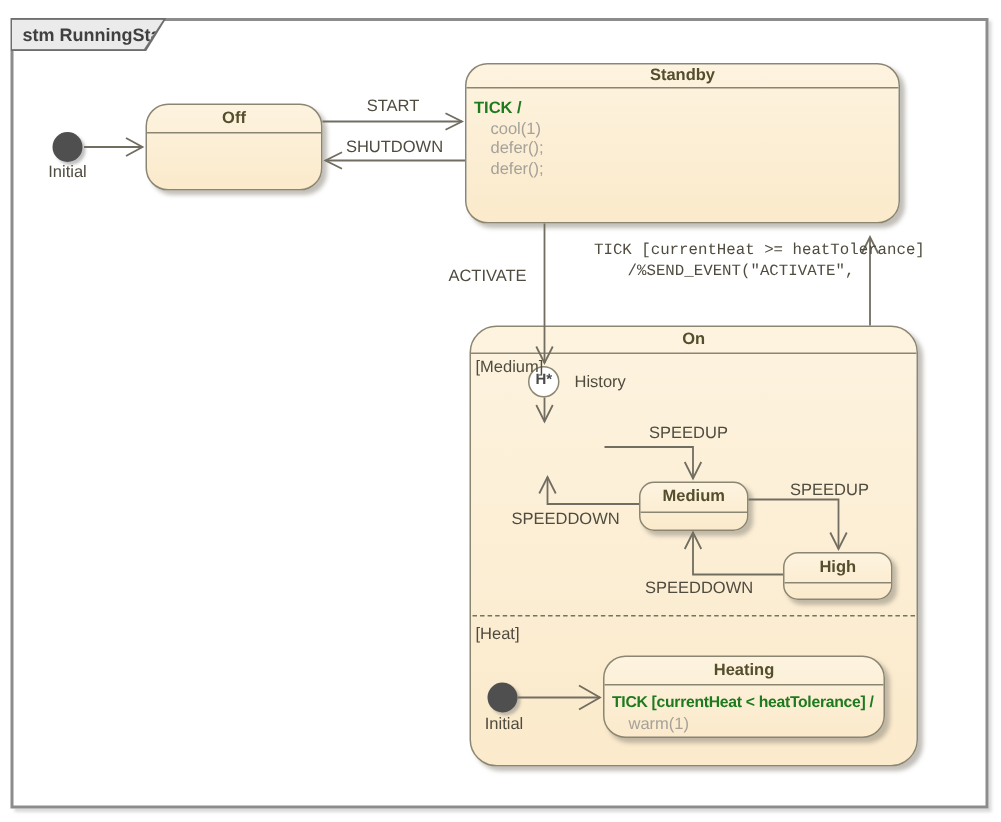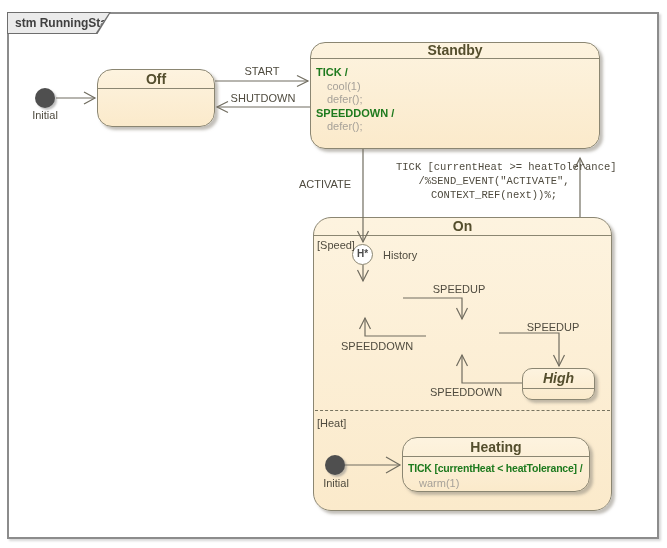--- a/index.html
+++ b/index.html
@@ -10,34 +10,34 @@
          border:2px solid #8C8C8C;background:#fff;box-shadow:2px 2px 2px rgba(170,170,170,.45);}
   .tab-outer{position:absolute;left:7px;top:12px;width:104px;height:22px;background:#6E6E6E;
              clip-path:polygon(0 0,100% 0,87% 100%,0 100%);z-index:6;}
   .tab-inner{position:absolute;left:1px;top:1px;width:101px;height:20px;background:#EBEBEB;
              clip-path:polygon(0 0,100% 0,87% 100%,0 100%);}
   .tab-text{display:block;padding-left:7px;font-size:12px;font-weight:600;color:#404040;line-height:20px;white-space:nowrap;}
   
   .state{position:absolute;background:linear-gradient(180deg,#FDF3DF 0%,#FBEACB 100%);
          border:1.5px solid #8B8672;border-radius:15px;
          box-shadow:3px 3px 3px rgba(143,139,128,.55);box-sizing:border-box;z-index:2;}
-  .state-title{font-size:14px;font-weight:bold;color:#544E2D;text-align:center;
+  .state-title{font-size:11px;font-weight:bold;color:#544E2D;text-align:center;
                border-bottom:1px solid #8B8672;height:16px;line-height:16px;}
   .st-off{left:97px;top:69px;width:118px;height:58px;}
   .st-off .state-title{height:18px;line-height:18px;}
   .st-standby{left:310px;top:42px;width:290px;height:107px;}
   .st-standby .state-title{height:15px;line-height:15px;}
   .st-on{left:313px;top:217px;width:299px;height:294px;border-radius:18px;z-index:1;}
   .st-on .state-title{height:17px;line-height:17px;}
   .st-low{left:330px;top:283px;width:73px;height:33px;border-radius:10px;border-width:1.3px;z-index:3;}
   .st-low .state-title{height:19px;line-height:19px;}
   .st-medium{left:426px;top:321px;width:73px;height:33px;border-radius:10px;border-width:1.3px;z-index:3;}
   .st-medium .state-title{height:19px;line-height:19px;}
   .st-high{left:522px;top:368px;width:73px;height:32px;border-radius:10px;border-width:1.3px;z-index:3;}
-  .st-high .state-title{height:19px;line-height:19px;font-style:italic;}
+  .st-high .state-title{height:19px;line-height:19px;}
   .st-heating{left:402px;top:437px;width:188px;height:55px;z-index:3;}
   .st-heating .state-title{height:18px;line-height:18px;}
   .state-body{font-size:11px;line-height:13.5px;padding:7px 2px 0 5px;}
   .evt{color:#1E7A1E;font-weight:bold;white-space:nowrap;}
   .act{color:#A6A199;padding-left:11px;white-space:nowrap;}
   .st-heating .state-body{padding-top:4px;line-height:15px;}
   .st-heating .evt{font-size:10.5px;letter-spacing:-0.2px;}
   
   .region-divider{position:absolute;left:315px;top:410px;width:295px;border-top:1px dashed #77735F;z-index:3;}
   
@@ -67,32 +67,34 @@
   <div class="state st-off">
     <div class="state-title">Off</div>
   </div>
 
   <div class="state st-standby">
     <div class="state-title">Standby</div>
     <div class="state-body">
       <div class="evt">TICK /</div>
       <div class="act">cool(1)</div>
       <div class="act">defer();</div>
-      <div class="evt">SPEEDDOWN /</div>
       <div class="act">defer();</div>
     </div>
   </div>
 
   <div class="state st-on">
     <div class="state-title">On</div>
   </div>
   <div class="region-divider"></div>
-  <div class="lbl" style="left:317px;top:239px;">[Speed]</div>
+  <div class="lbl" style="left:317px;top:239px;">[Medium]</div>
   <div class="lbl" style="left:317px;top:417px;">[Heat]</div>
 
+  <div class="state st-medium">
+    <div class="state-title">Medium</div>
+  </div>
   <div class="state st-high">
     <div class="state-title">High</div>
   </div>
 
   <div class="state st-heating">
     <div class="state-title">Heating</div>
     <div class="state-body">
       <div class="evt">TICK [currentHeat &lt; heatTolerance] /</div>
       <div class="act">warm(1)</div>
     </div>
@@ -155,20 +157,19 @@
         <polyline points="386,457 400,465 386,473"></polyline>
     </g>
   </svg>
 
   <div class="lbl" style="left:236px;top:65px;width:52px;text-align:center;">START</div>
   <div class="lbl" style="left:230px;top:92px;width:66px;text-align:center;">SHUTDOWN</div>
   <div class="lbl" style="left:296px;top:178px;width:58px;text-align:center;">ACTIVATE</div>
   <div class="lbl guard" style="left:396px;top:160px;width:196px;text-align:center;">
     <div>TICK [currentHeat &gt;= heatTolerance]</div>
     <div>/%SEND_EVENT("ACTIVATE",</div>
-    <div>CONTEXT_REF(next))%;</div>
   </div>
   <div class="lbl" style="left:428px;top:283px;width:62px;text-align:center;">SPEEDUP</div>
   <div class="lbl" style="left:341px;top:340px;width:70px;text-align:center;">SPEEDDOWN</div>
   <div class="lbl" style="left:522px;top:321px;width:62px;text-align:center;">SPEEDUP</div>
   <div class="lbl" style="left:430px;top:386px;width:70px;text-align:center;">SPEEDDOWN</div>
 
 </div>
 
 </body></html>

